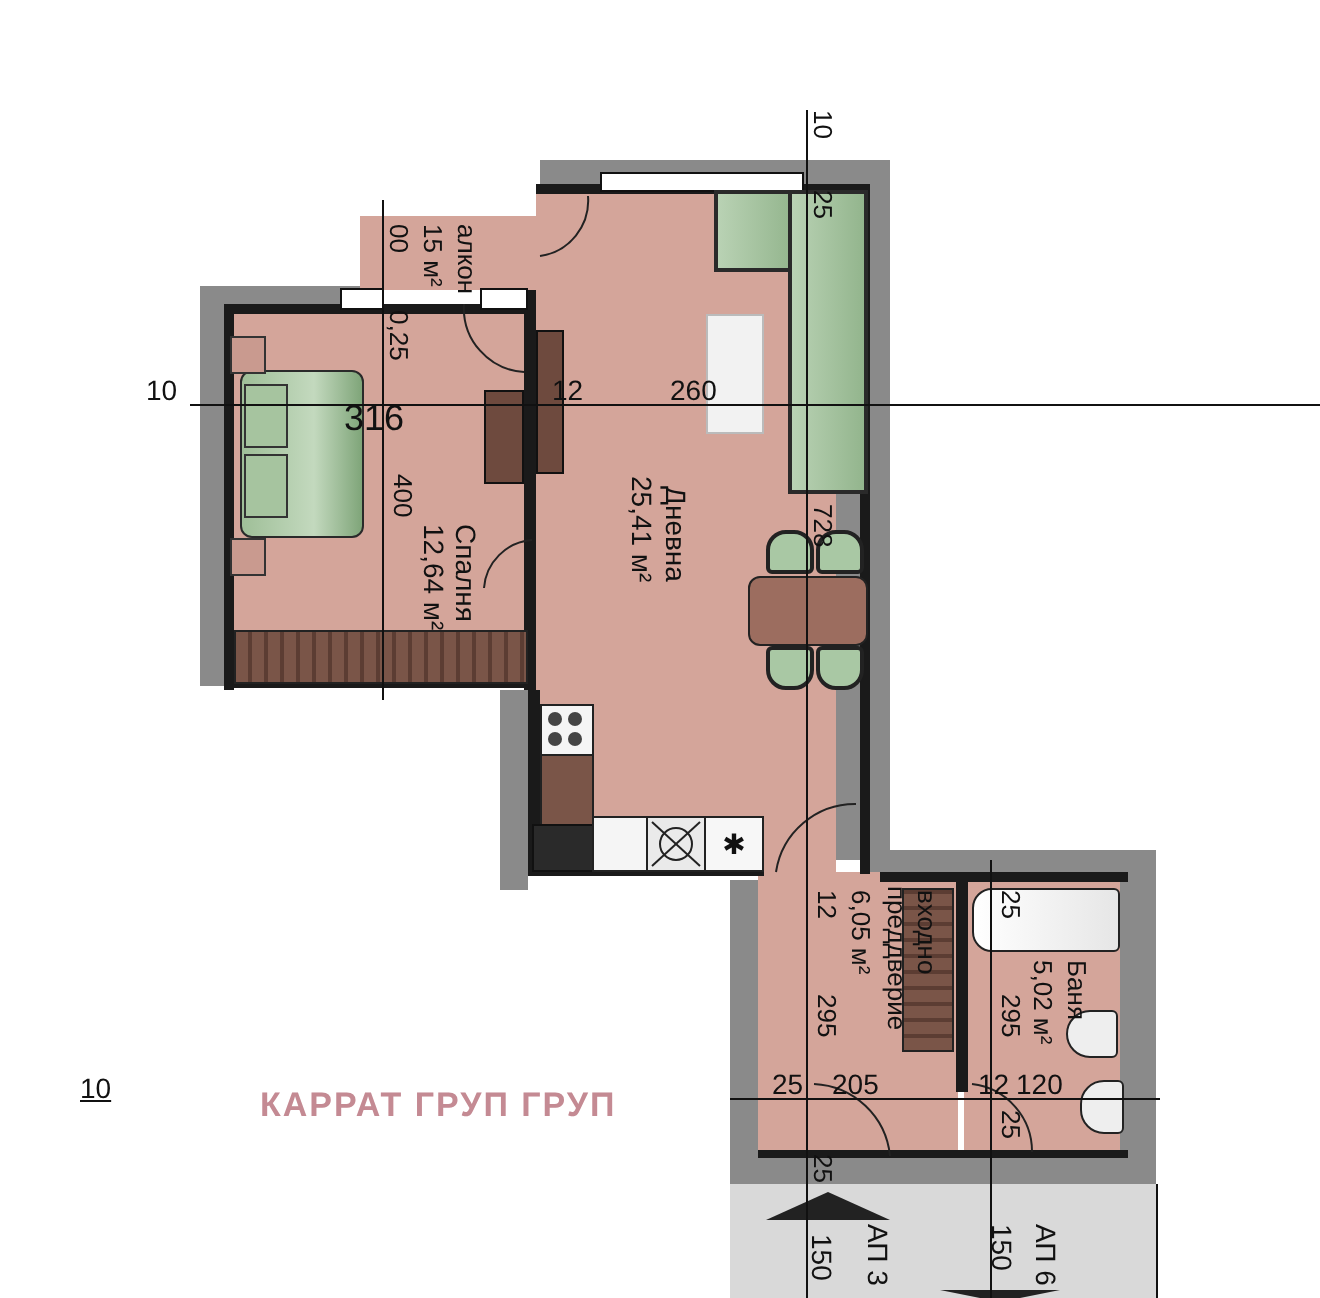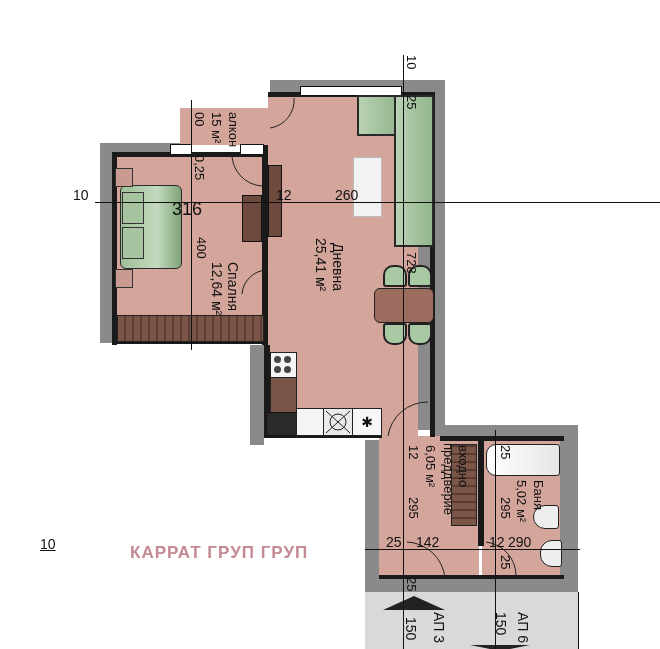--- a/index.html
+++ b/index.html
@@ -141,23 +141,23 @@
   <span class="lbl rot90" style="left:206px;top:155px;">0,25</span>
   <span class="lbl rot90" style="left:206px;top:112px;">00</span>
   <span class="lbl rot90" style="left:418px;top:55px;">10</span>
   <span class="lbl rot90" style="left:418px;top:95px;">25</span>
   <span class="lbl rot90" style="left:418px;top:252px;">728</span>
   <span class="lbl rot90" style="left:420px;top:445px;">12</span>
   <span class="lbl rot90" style="left:420px;top:497px;">295</span>
   <span class="lbl rot90" style="left:512px;top:445px;">25</span>
   <span class="lbl rot90" style="left:512px;top:497px;">295</span>
   <span class="lbl" style="left:386px;top:535px;font-size:14px;">25</span>
-  <span class="lbl" style="left:416px;top:535px;font-size:14px;">142</span>
+  <span class="lbl" style="left:416px;top:535px;font-size:14px;">205</span>
   <span class="lbl" style="left:489px;top:535px;font-size:14px;">12</span>
-  <span class="lbl" style="left:508px;top:535px;font-size:14px;">290</span>
+  <span class="lbl" style="left:508px;top:535px;font-size:14px;">120</span>
   <span class="lbl rot90" style="left:512px;top:555px;">25</span>
   <span class="lbl rot90" style="left:418px;top:577px;">25</span>
   <span class="lbl" style="left:40px;top:537px;font-size:14px;text-decoration:underline;">10</span>
   <span class="lbl rot90" style="left:418px;top:617px;font-size:14px;">150</span>
   <span class="lbl rot90" style="left:508px;top:612px;font-size:14px;">150</span>
 
   <span class="lbl rot90" style="left:345px;top:243px;font-size:14px;">Дневна</span>
   <span class="lbl rot90" style="left:328px;top:238px;font-size:14px;">25,41 м²</span>
   <span class="lbl rot90" style="left:240px;top:262px;font-size:14px;">Спалня</span>
   <span class="lbl rot90" style="left:224px;top:262px;font-size:14px;">12,64 м²</span>

